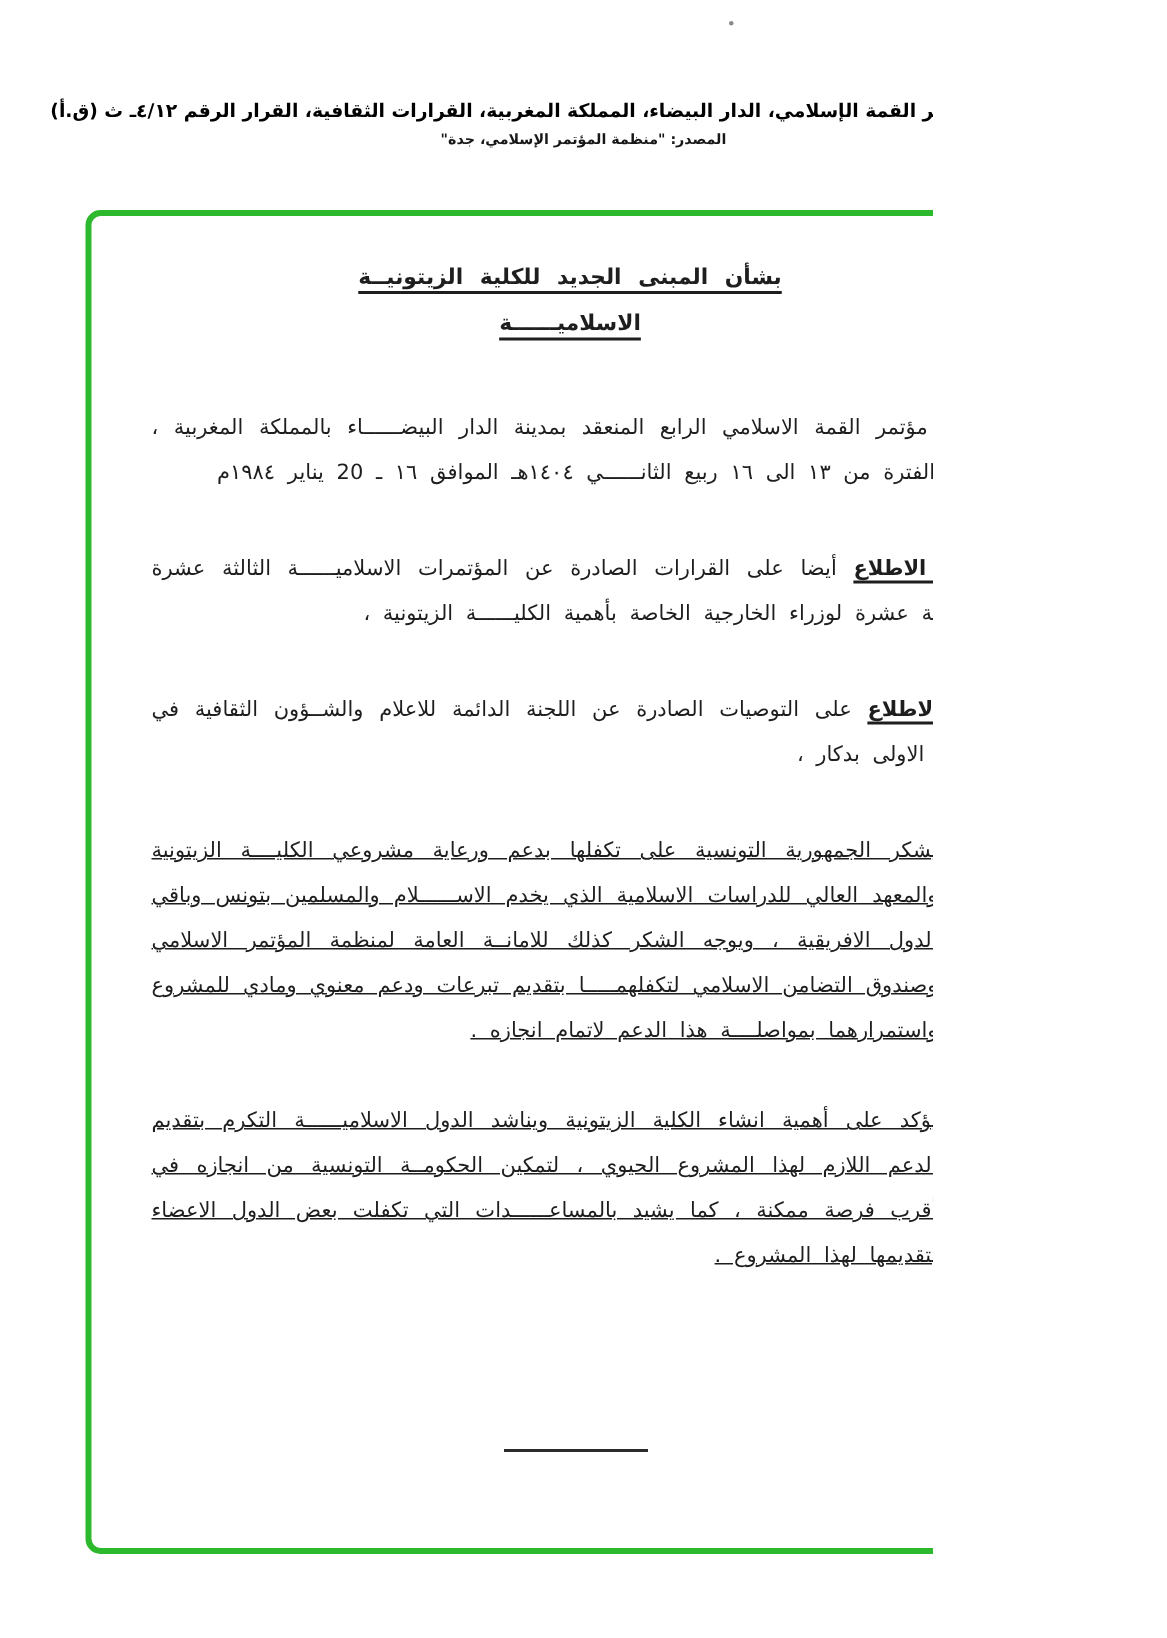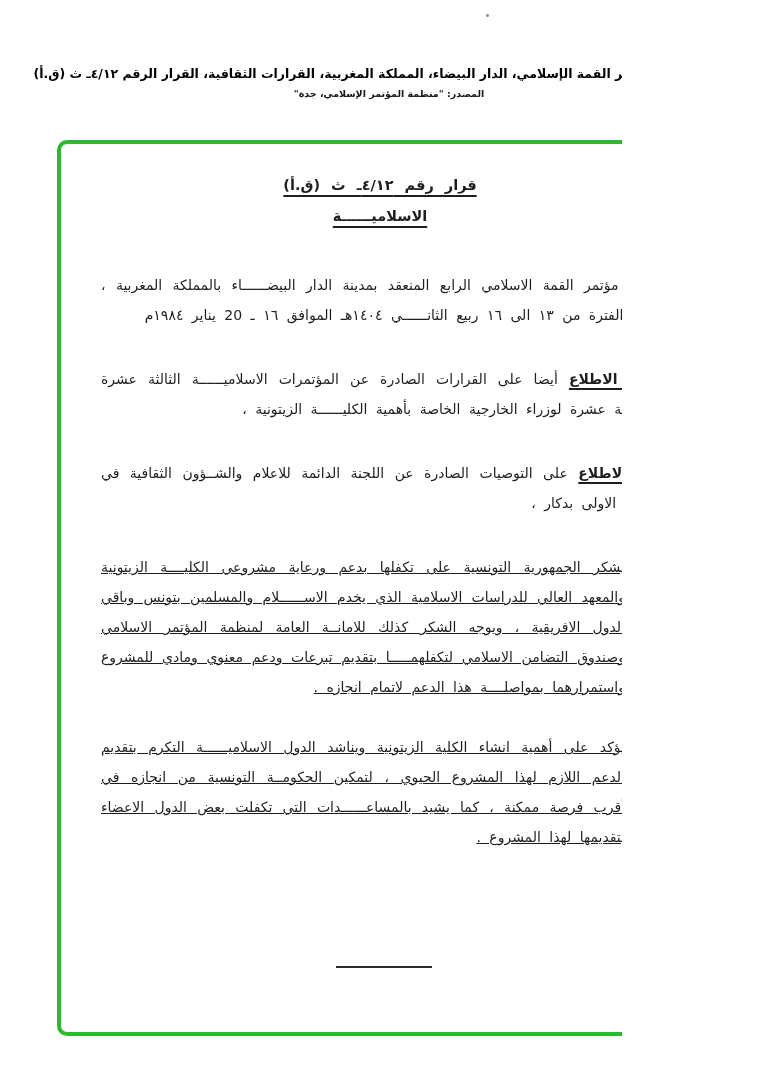--- a/index.html
+++ b/index.html
@@ -76,21 +76,21 @@
 
   <header class="cite" dir="rtl">
     <div class="cite-title">الدورة الرابعة لمؤتمر القمة الإسلامي، الدار البيضاء، المملكة المغربية، القرارات الثقافية، القرار الرقم ٤/١٢ـ ث (ق.أ)</div>
     <div class="cite-source">المصدر: "منظمة المؤتمر الإسلامي، جدة"</div>
   </header>
 
   <div class="frame">
     <article class="doc" dir="rtl">
 
       <div class="doc-titles">
-        <div class="doc-title-line">قرار رقم ٤/١٢ـ ث (ق.أ)</div>
+        <div class="doc-title-line">بشأن المبنى الجديد للكلية الزيتونيــة</div>
         <div class="doc-title-line">الاسلاميــــــة</div>
       </div>
 
       <p class="para preamble">ان مؤتمر القمة الاسلامي الرابع المنعقد بمدينة الدار البيضــــــاء بالمملكة المغربية ، خلال الفترة من ١٣ الى ١٦ ربيع الثانــــــي ١٤٠٤هـ الموافق ١٦ ـ 20 يناير ١٩٨٤م</p>
 
       <p class="para"><span class="lead">وبعد الاطلاع</span><span> أيضا على القرارات الصادرة عن المؤتمرات الاسلاميــــــة الثالثة عشرة والرابعة عشرة لوزراء الخارجية الخاصة بأهمية الكليــــــة الزيتونية ،</span></p>
 
       <p class="para"><span class="lead">بعد الاطلاع</span><span> على التوصيات الصادرة عن اللجنة الدائمة للاعلام والشــؤون الثقافية في دورتها الاولى بدكار ،</span></p>
 
       <div class="item">

